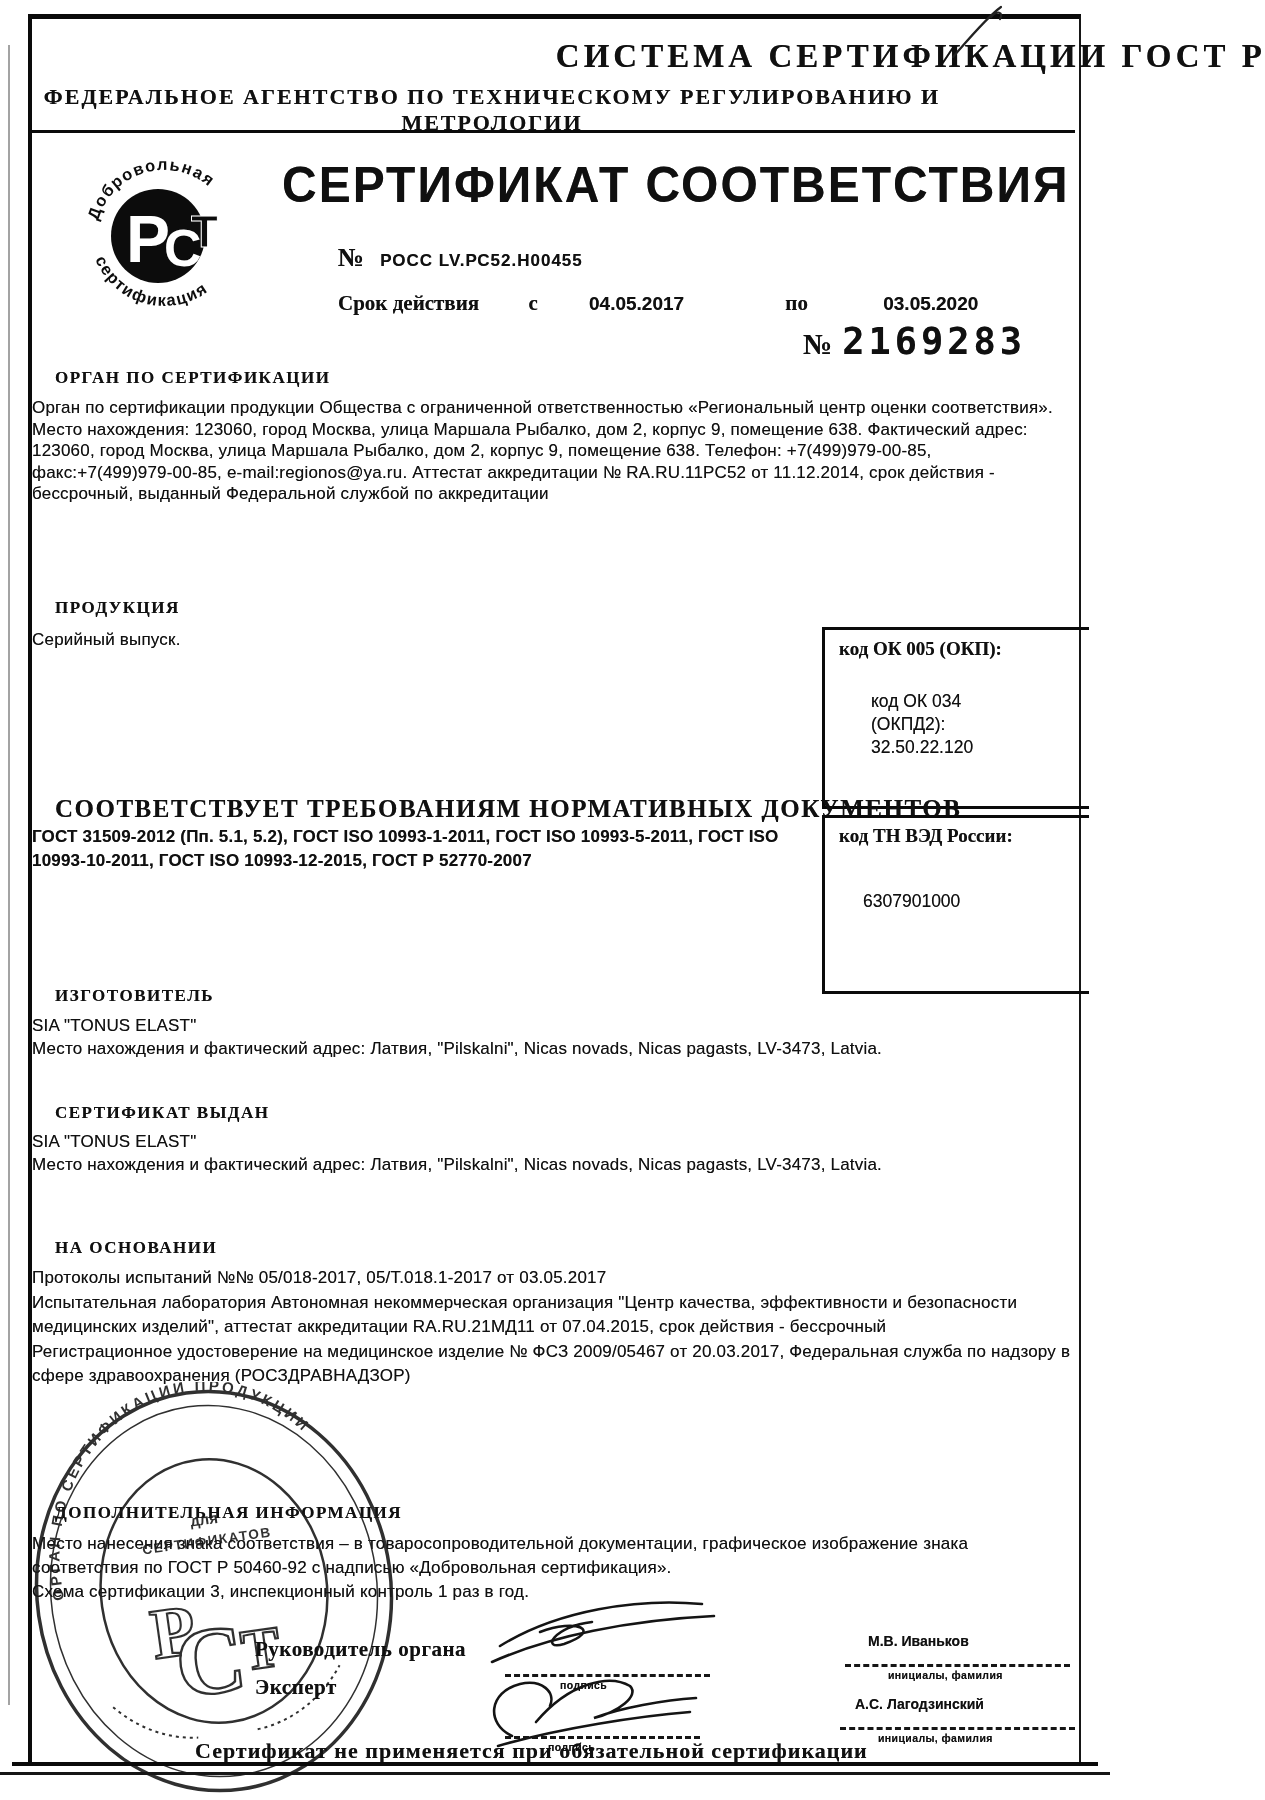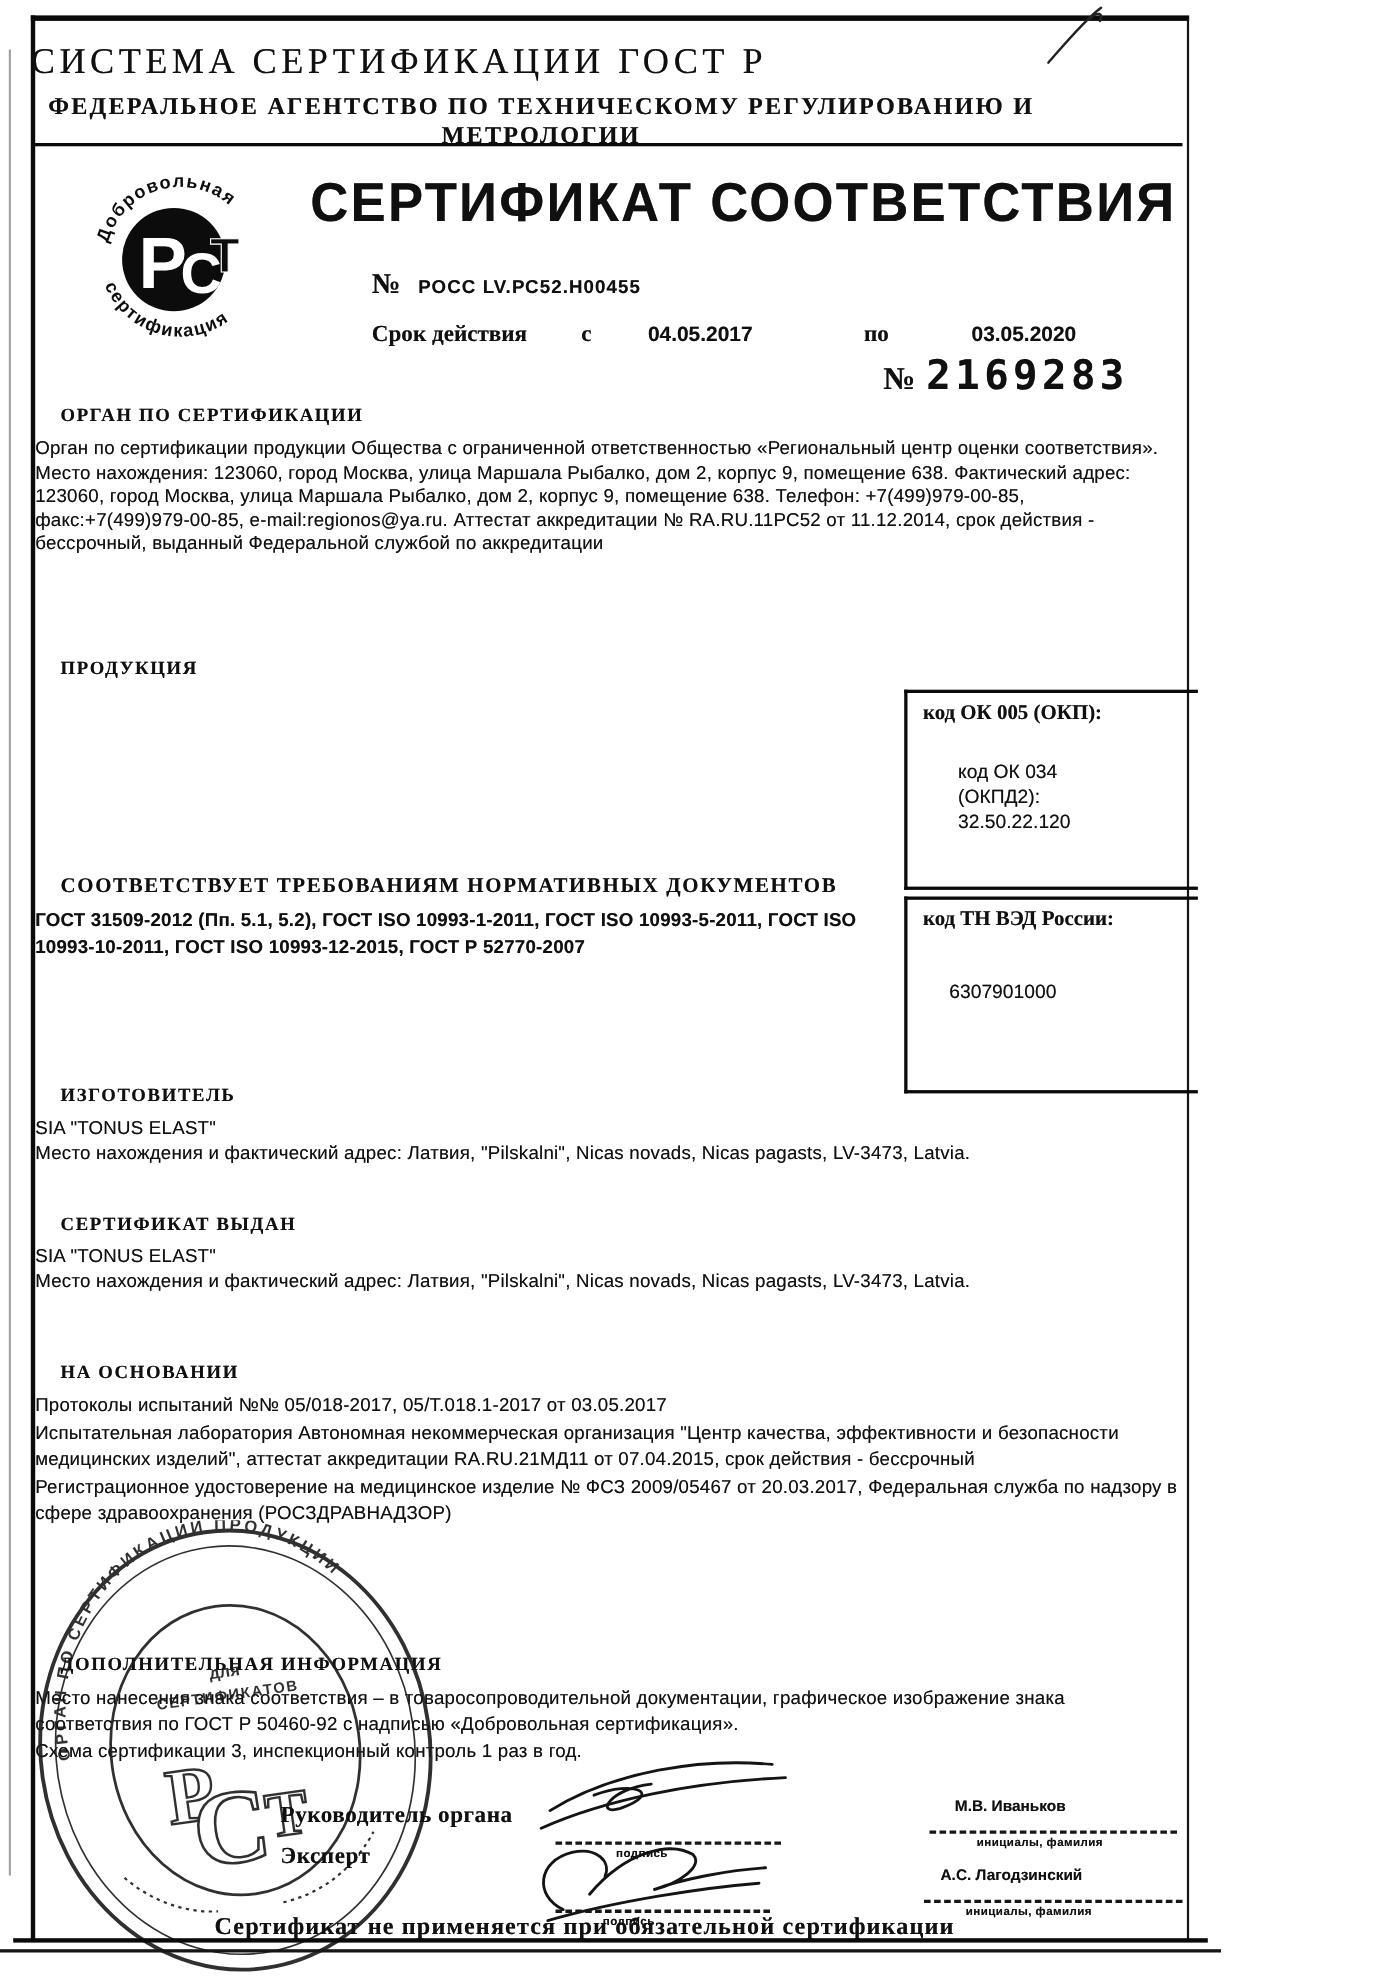--- a/index.html
+++ b/index.html
@@ -4,21 +4,21 @@
 <style>
   html,body{margin:0;padding:0;background:#e8e8e8;}
   #page{position:relative;width:1265px;height:1800px;background:#ffffff;overflow:hidden;
         font-family:"Liberation Sans",sans-serif;color:#111;}
   .ink{color:#101010;text-shadow:0 0 .5px rgba(10,10,10,.55);}
   .abs{position:absolute;}
   .serif{font-family:"Liberation Serif",serif;}
   .mono{font-family:"DejaVu Sans Mono",monospace;}
   .frame{left:28px;top:14px;width:1047px;height:1746px;
          border-top:5px solid #0a0a0a;border-left:4px solid #0a0a0a;border-right:2px solid #161616;}
-  .hdr1{left:28px;top:38px;width:1238px;text-align:left;font-weight:400;font-size:33px;
+  .hdr1{left:28px;top:38px;width:1238px;text-align:right;font-weight:700;font-size:33px;
         letter-spacing:4px;}
   .hdr2{left:28px;top:84px;width:928px;text-align:center;font-weight:700;font-size:22px;
         letter-spacing:2px;}
   .hline{left:31px;top:130px;width:1044px;height:3px;background:#0a0a0a;}
   .title{left:282px;top:156px;width:800px;font-weight:700;font-size:48px;letter-spacing:2px;
          transform:scaleY(1.04);transform-origin:top left;}
   .certno{left:338px;top:243px;display:flex;align-items:baseline;gap:16px;}
   .certno .nsign{font-size:26px;font-weight:700;}
   .certno .nval{font-size:17px;font-weight:600;letter-spacing:1px;}
   .validity{left:338px;top:291px;font-size:21px;font-weight:700;white-space:nowrap;}
@@ -86,32 +86,33 @@
   <div class="abs blankno">
     <span class="nsign serif ink">№</span>
     <span class="nval mono ink">2169283</span>
   </div>
 
   <div class="abs sect serif ink" style="left:55px;top:368px;">ОРГАН ПО СЕРТИФИКАЦИИ</div>
   <div class="abs body ink" style="left:32px;top:397px;width:1042px;">Орган по сертификации продукции Общества с ограниченной ответственностью «Региональный центр оценки соответствия». Место нахождения: 123060, город Москва, улица Маршала Рыбалко, дом 2, корпус 9, помещение 638. Фактический адрес: 123060, город Москва, улица Маршала Рыбалко, дом 2, корпус 9, помещение 638. Телефон: +7(499)979-00-85, факс:+7(499)979-00-85, e-mail:regionos@ya.ru. Аттестат аккредитации № RA.RU.11РС52 от 11.12.2014, срок действия - бессрочный, выданный Федеральной службой по аккредитации</div>
 
   <div class="abs sect serif ink" style="left:55px;top:598px;">ПРОДУКЦИЯ</div>
   <div class="abs body ink" style="left:32px;top:628px;width:758px;line-height:23px;">
+    <p>Серийный выпуск.</p>
   </div>
 
   <div class="abs codebox" style="left:822px;top:627px;width:250px;height:168px;padding:8px 0 0 14px;">
     <div class="bhead ink">код ОК 005 (ОКП):</div>
     <div class="ink" style="margin:30px 0 0 32px;font-size:17.5px;line-height:23px;">
       <p style="margin:0;">код ОК 034</p>
       <p style="margin:0;">(ОКПД2):</p>
       <p style="margin:0;">32.50.22.120</p>
     </div>
   </div>
 
-  <div class="abs sect serif ink" style="left:55px;top:795px;font-size:19px;">СООТВЕТСТВУЕТ ТРЕБОВАНИЯМ НОРМАТИВНЫХ ДОКУМЕНТОВ</div>
+  <div class="abs sect serif ink" style="left:55px;top:795px;font-size:25px;">СООТВЕТСТВУЕТ ТРЕБОВАНИЯМ НОРМАТИВНЫХ ДОКУМЕНТОВ</div>
   <div class="abs body ink" style="left:32px;top:825px;width:800px;font-weight:700;line-height:23.5px;">ГОСТ 31509-2012 (Пп. 5.1, 5.2), ГОСТ ISO 10993-1-2011, ГОСТ ISO 10993-5-2011, ГОСТ ISO 10993-10-2011, ГОСТ ISO 10993-12-2015, ГОСТ Р 52770-2007</div>
 
   <div class="abs codebox" style="left:822px;top:815px;width:250px;height:166px;padding:7px 0 0 14px;">
     <div class="bhead ink">код ТН ВЭД России:</div>
     <div class="ink" style="margin:44px 0 0 24px;font-size:17.5px;">6307901000</div>
   </div>
 
   <div class="abs sect serif ink" style="left:55px;top:986px;">ИЗГОТОВИТЕЛЬ</div>
   <div class="abs body ink" style="left:32px;top:1015px;width:1040px;">SIA "TONUS ELAST"</div>
   <div class="abs body ink" style="left:32px;top:1038px;width:1040px;">Место нахождения и фактический адрес: Латвия, "Pilskalni",  Nicas novads, Nicas pagasts,  LV-3473, Latvia.</div>

